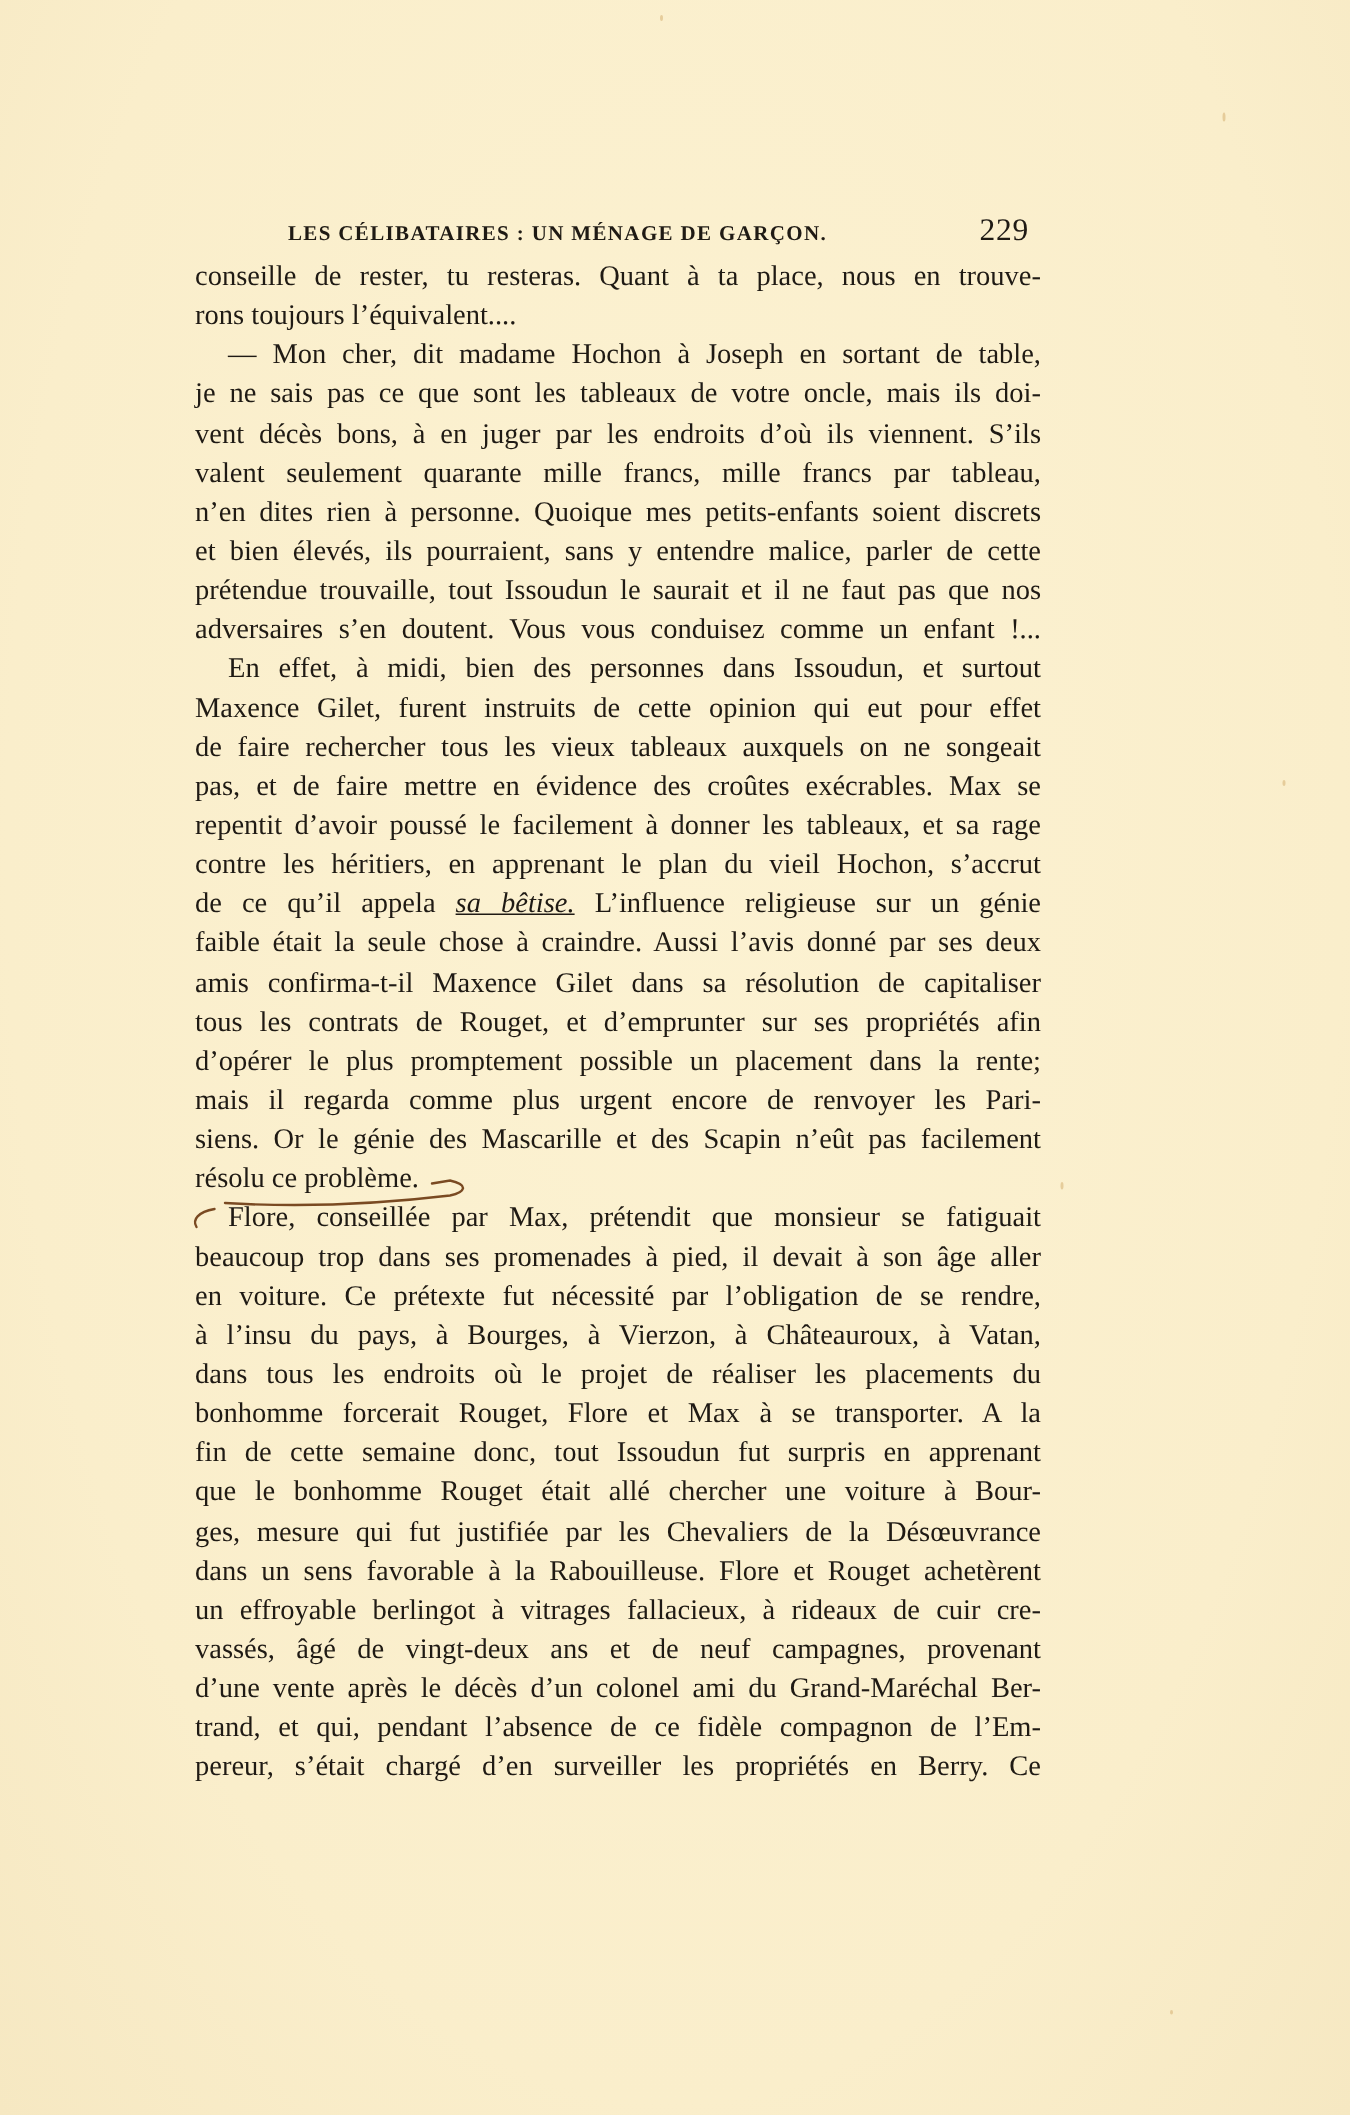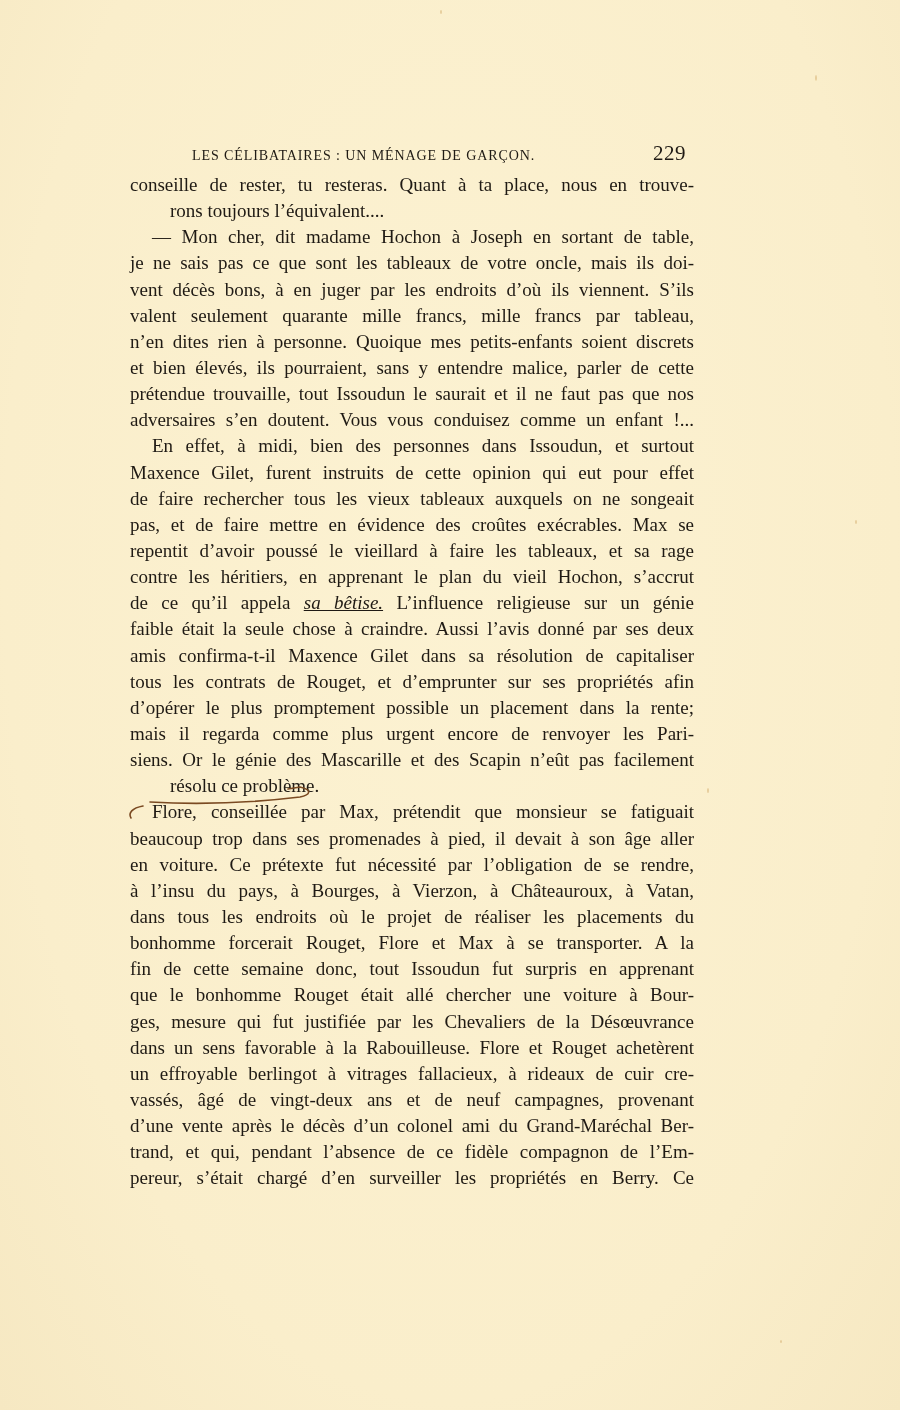--- a/index.html
+++ b/index.html
@@ -12,36 +12,36 @@
   }
   .page {
     position: absolute; left: 0; top: 0; width: 900px; height: 1410px;
     background: radial-gradient(ellipse at 50% 40%, #fcf2d2 0%, #faeecb 70%, #f6e8c2 100%);
   }
   .header {
     position: absolute; left: 192px; top: 141px; width: 494px;
     display: flex; justify-content: space-between; align-items: baseline;
   }
   .running-head {
-    font-size: 15.5px; letter-spacing: 0.9px; font-weight: normal;
+    font-size: 15.5px; letter-spacing: 0.9px; font-weight: bold;
     font-variant: small-caps; text-transform: uppercase;
     font-size: 14px;
   }
   .folio { font-size: 21px; letter-spacing: 0.5px; }
   .body-text {
     position: absolute; left: 130px; top: 172px; width: 564px;
     font-size: 19px; line-height: 26.15px;
     text-align: justify;
   }
   .line {
     display: block; white-space: nowrap;
     text-align: justify; text-align-last: justify;
     height: 26.15px;
   }
-  .line.last { text-align-last: left; margin-left: 40px; }
+  .line.last { text-align-last: left; }
   .line.indent { padding-left: 22px; }
   .italic { font-style: italic; text-decoration: underline; }
   .annot {
     position: absolute; pointer-events: none;
   }
   .speck { position: absolute; background: #d9b679; border-radius: 50%; opacity: 0.6; }
 </style>
 </head>
 <body>
 
@@ -60,21 +60,21 @@
       <span class="line">vent décès bons, à en juger par les endroits d’où ils viennent. S’ils</span>
       <span class="line">valent seulement quarante mille francs, mille francs par tableau,</span>
       <span class="line">n’en dites rien à personne. Quoique mes petits-enfants soient discrets</span>
       <span class="line">et bien élevés, ils pourraient, sans y entendre malice, parler de cette</span>
       <span class="line">prétendue trouvaille, tout Issoudun le saurait et il ne faut pas que nos</span>
       <span class="line">adversaires s’en doutent. Vous vous conduisez comme un enfant !...</span>
       <span class="line indent">En effet, à midi, bien des personnes dans Issoudun, et surtout</span>
       <span class="line">Maxence Gilet, furent instruits de cette opinion qui eut pour effet</span>
       <span class="line">de faire rechercher tous les vieux tableaux auxquels on ne songeait</span>
       <span class="line">pas, et de faire mettre en évidence des croûtes exécrables. Max se</span>
-      <span class="line">repentit d’avoir poussé le vieillard à faire les tableaux, et sa rage</span>
+      <span class="line">repentit d’avoir poussé le facilement à donner les tableaux, et sa rage</span>
       <span class="line">contre les héritiers, en apprenant le plan du vieil Hochon, s’accrut</span>
       <span class="line"><span>de ce qu’il appela </span><span class="italic">sa bêtise.</span><span> L’influence religieuse sur un génie</span></span>
       <span class="line">faible était la seule chose à craindre. Aussi l’avis donné par ses deux</span>
       <span class="line">amis confirma-t-il Maxence Gilet dans sa résolution de capitaliser</span>
       <span class="line">tous les contrats de Rouget, et d’emprunter sur ses propriétés afin</span>
       <span class="line">d’opérer le plus promptement possible un placement dans la rente;</span>
       <span class="line">mais il regarda comme plus urgent encore de renvoyer les Pari-</span>
       <span class="line">siens. Or le génie des Mascarille et des Scapin n’eût pas facilement</span>
       <span class="line last">résolu ce problème.</span>
       <span class="line indent">Flore, conseillée par Max, prétendit que monsieur se fatiguait</span>

